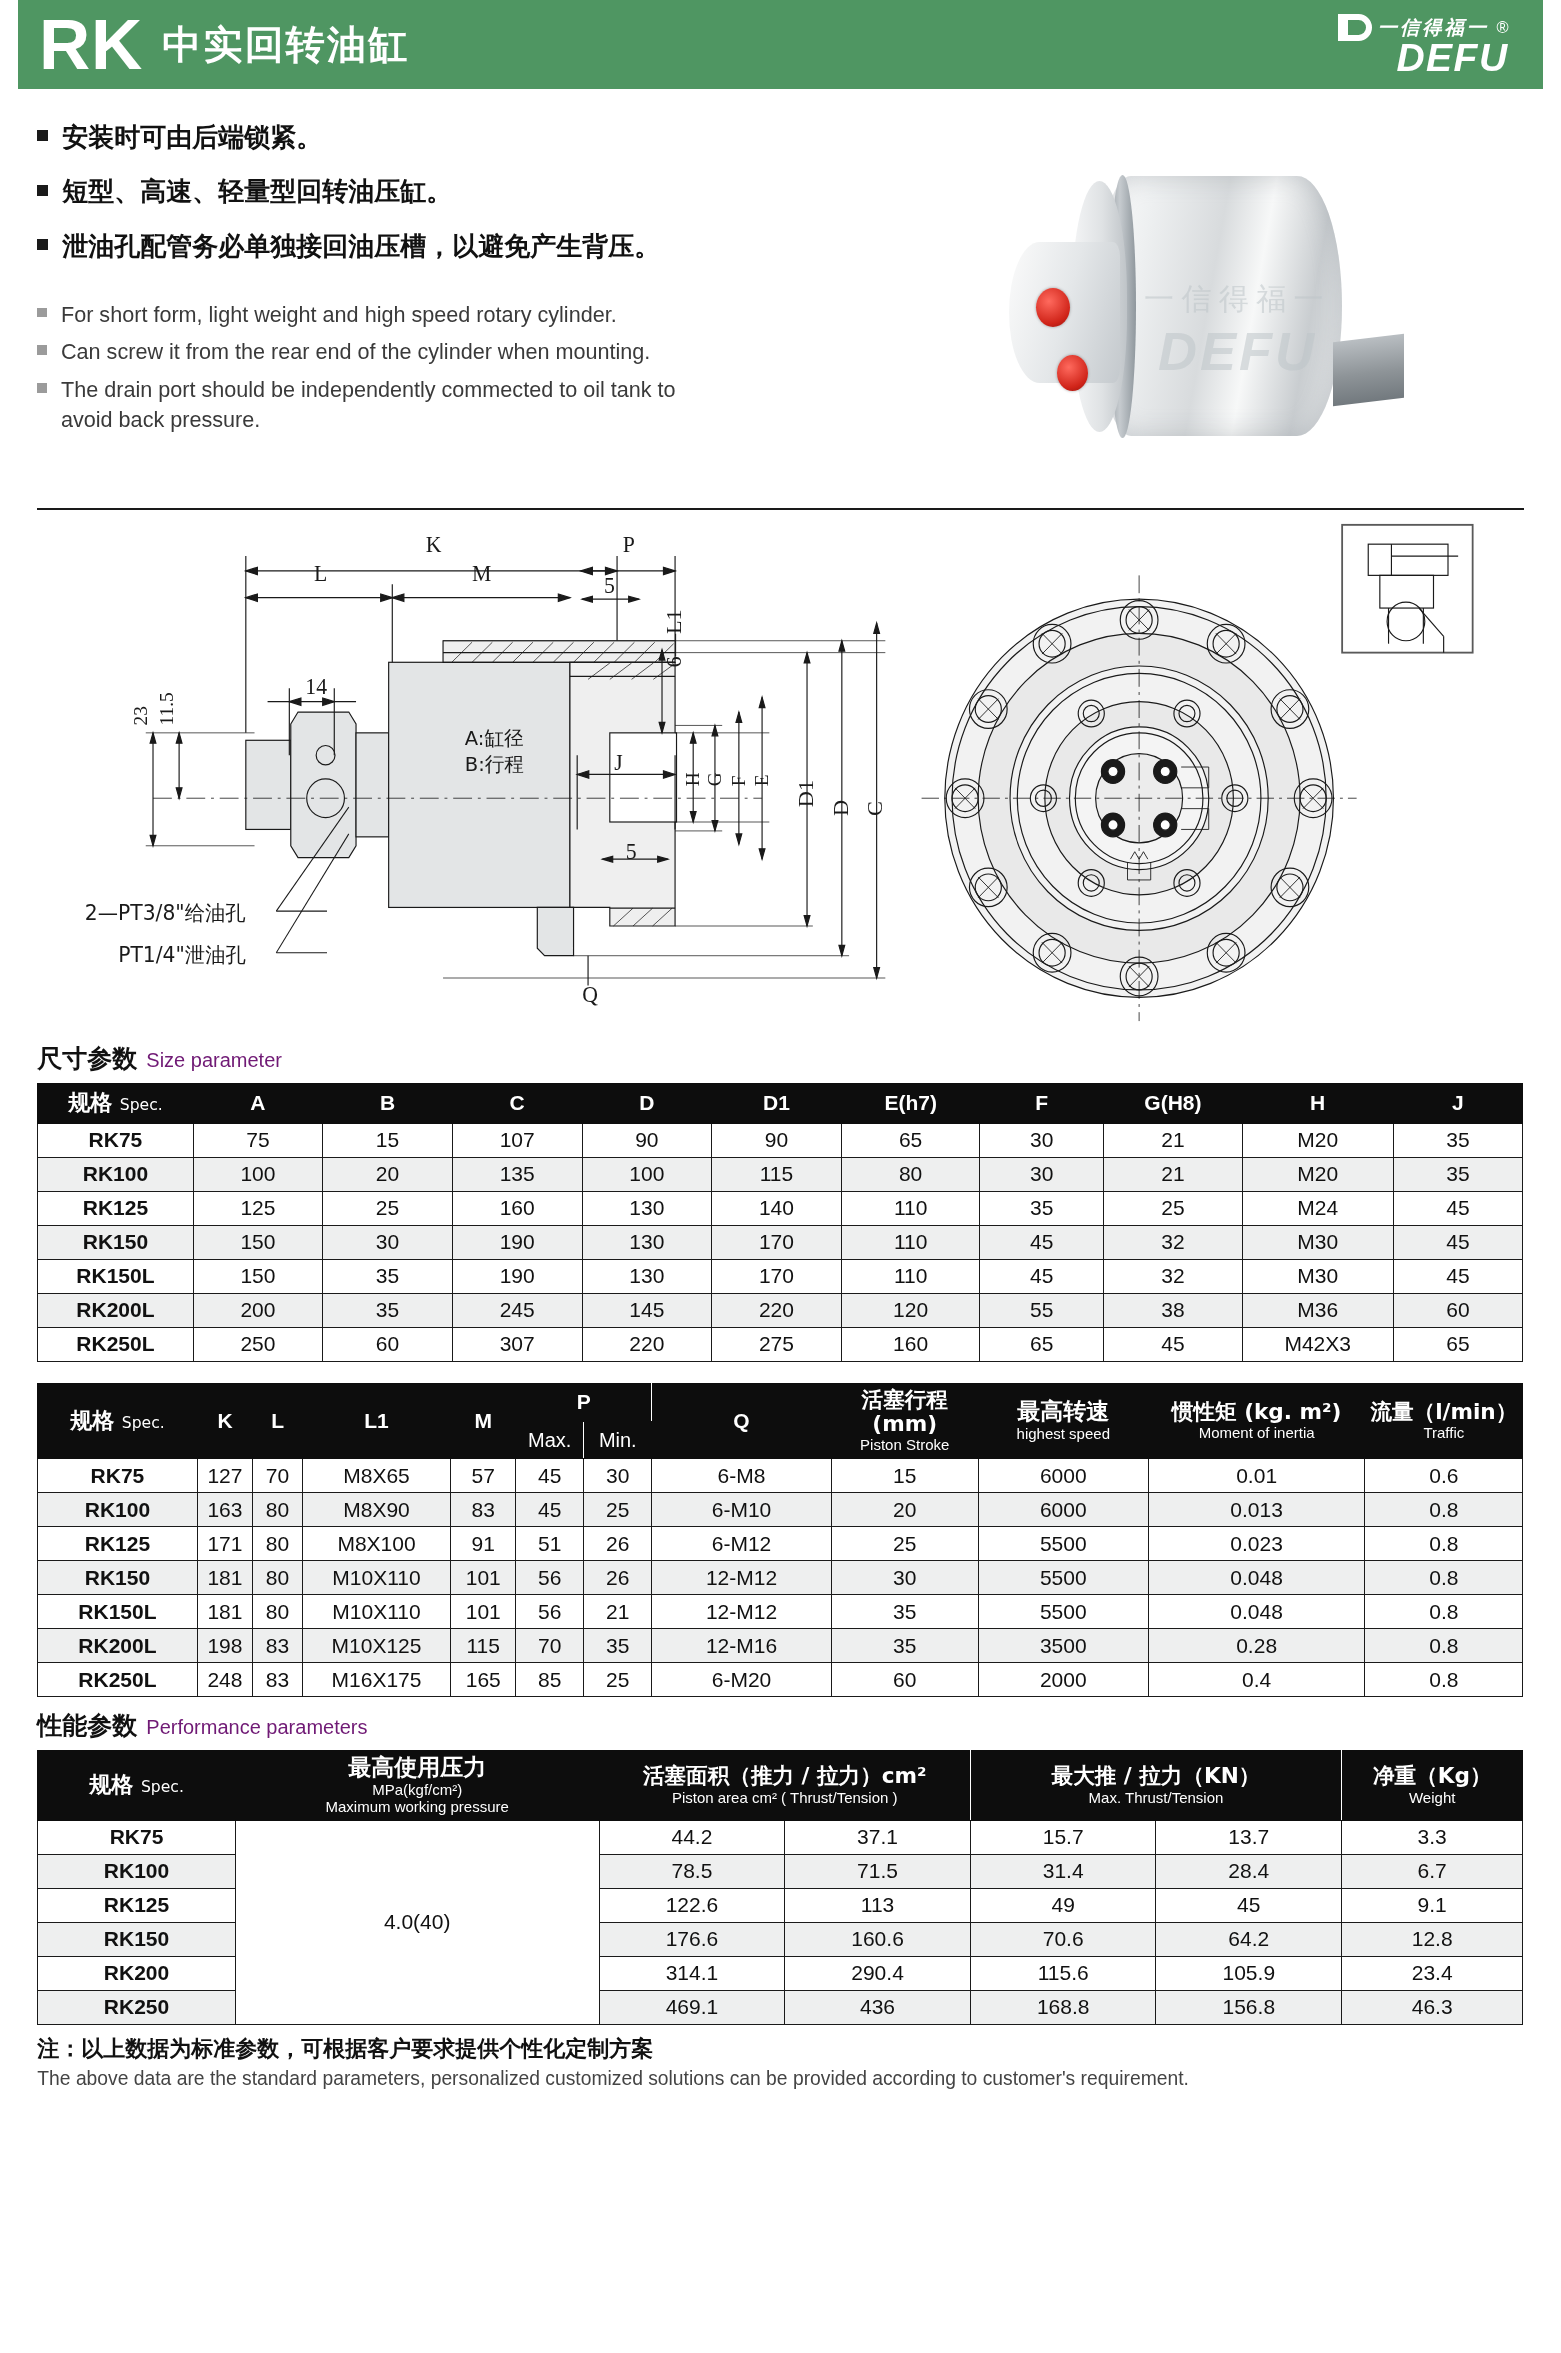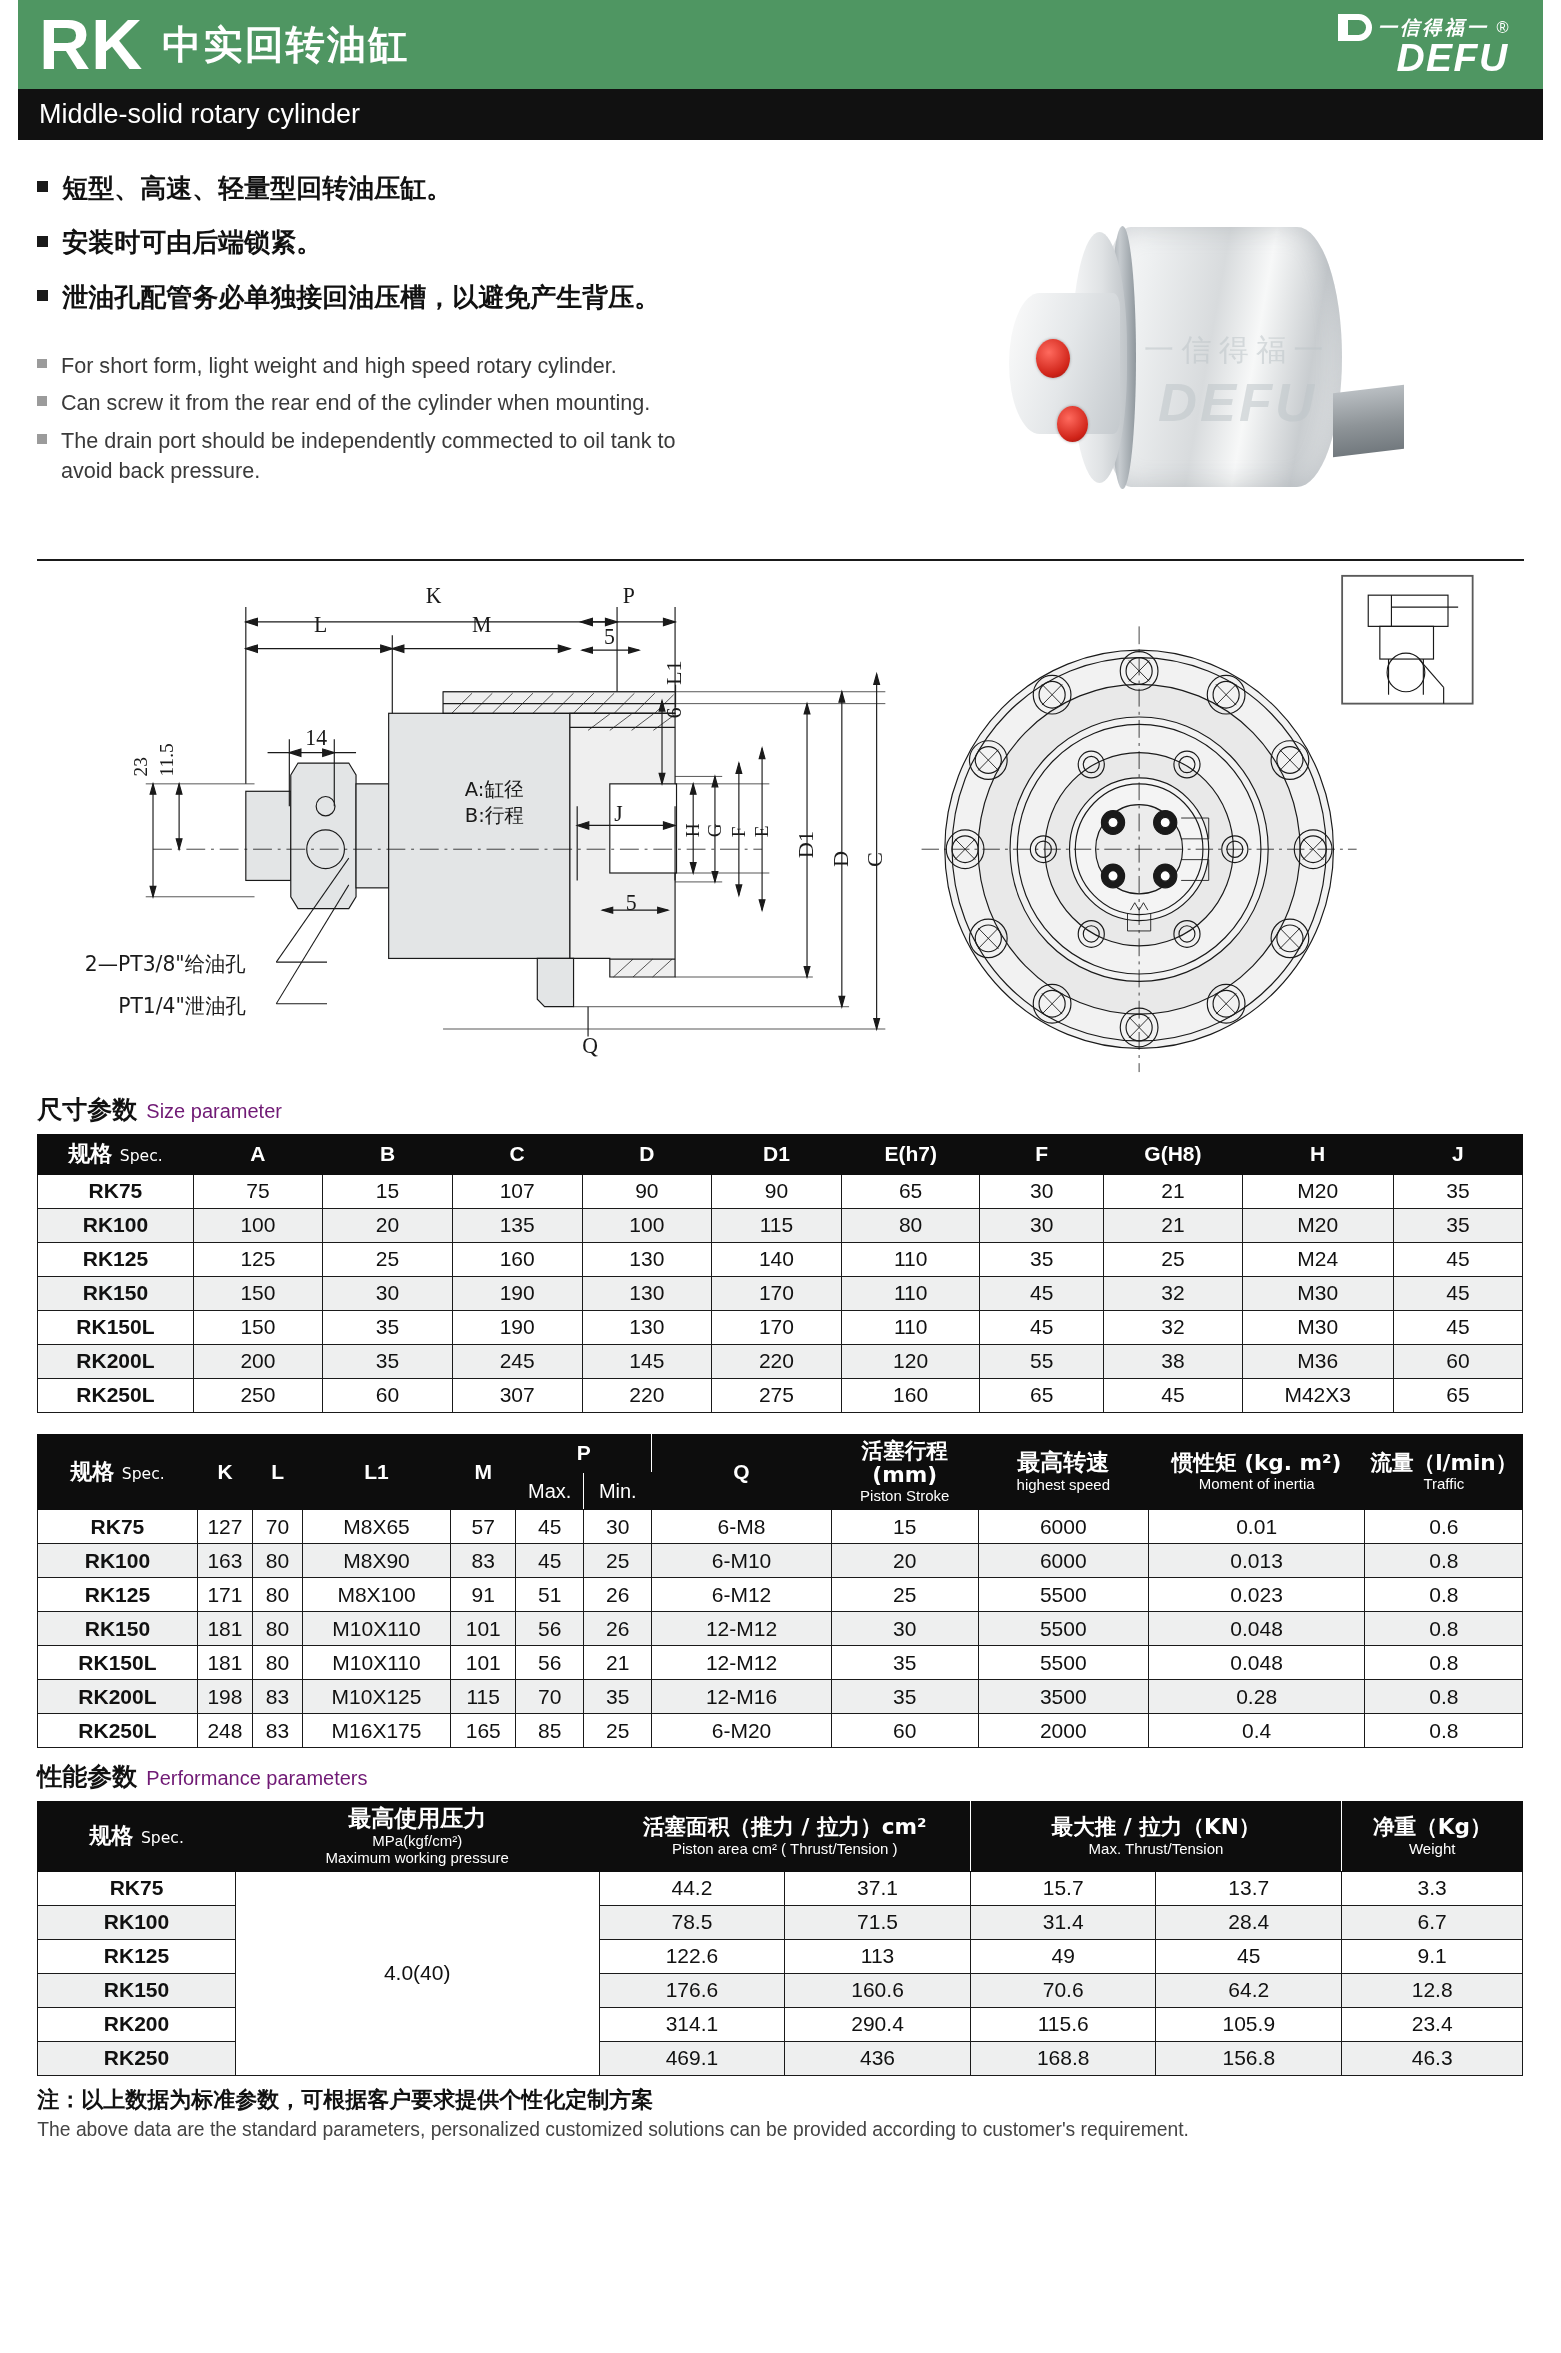--- a/index.html
+++ b/index.html
@@ -175,33 +175,30 @@
     <span class="title-cn">中实回转油缸</span>
     <div class="logo-wrap">
       <div class="logo-top">
         <span class="logo-b"></span>
         <span class="logo-cn">一信得福一</span>
         <span class="logo-reg">®</span>
       </div>
       <div class="logo-defu">DEFU</div>
     </div>
   </div>
-  <div class="header-black">
-    <span class="subtitle-en">Middle-solid rotary cylinder</span>
-  </div>
 
   <div class="intro">
     <div class="bullets">
       <div class="bullet-cn">
         <span class="sq"></span>
-        <span>短型、高速、轻量型回转油压缸。</span>
+        <span>安装时可由后端锁紧。</span>
       </div>
       <div class="bullet-cn">
         <span class="sq"></span>
-        <span>安装时可由后端锁紧。</span>
+        <span>短型、高速、轻量型回转油压缸。</span>
       </div>
       <div class="bullet-cn">
         <span class="sq"></span>
         <span>泄油孔配管务必单独接回油压槽，以避免产生背压。</span>
       </div>
       <div style="height:16.4px"></div>
       <div class="bullet-en">
         <span class="sq grey"></span>
         <span>For short form, light weight and high speed rotary cylinder.</span>
       </div>

